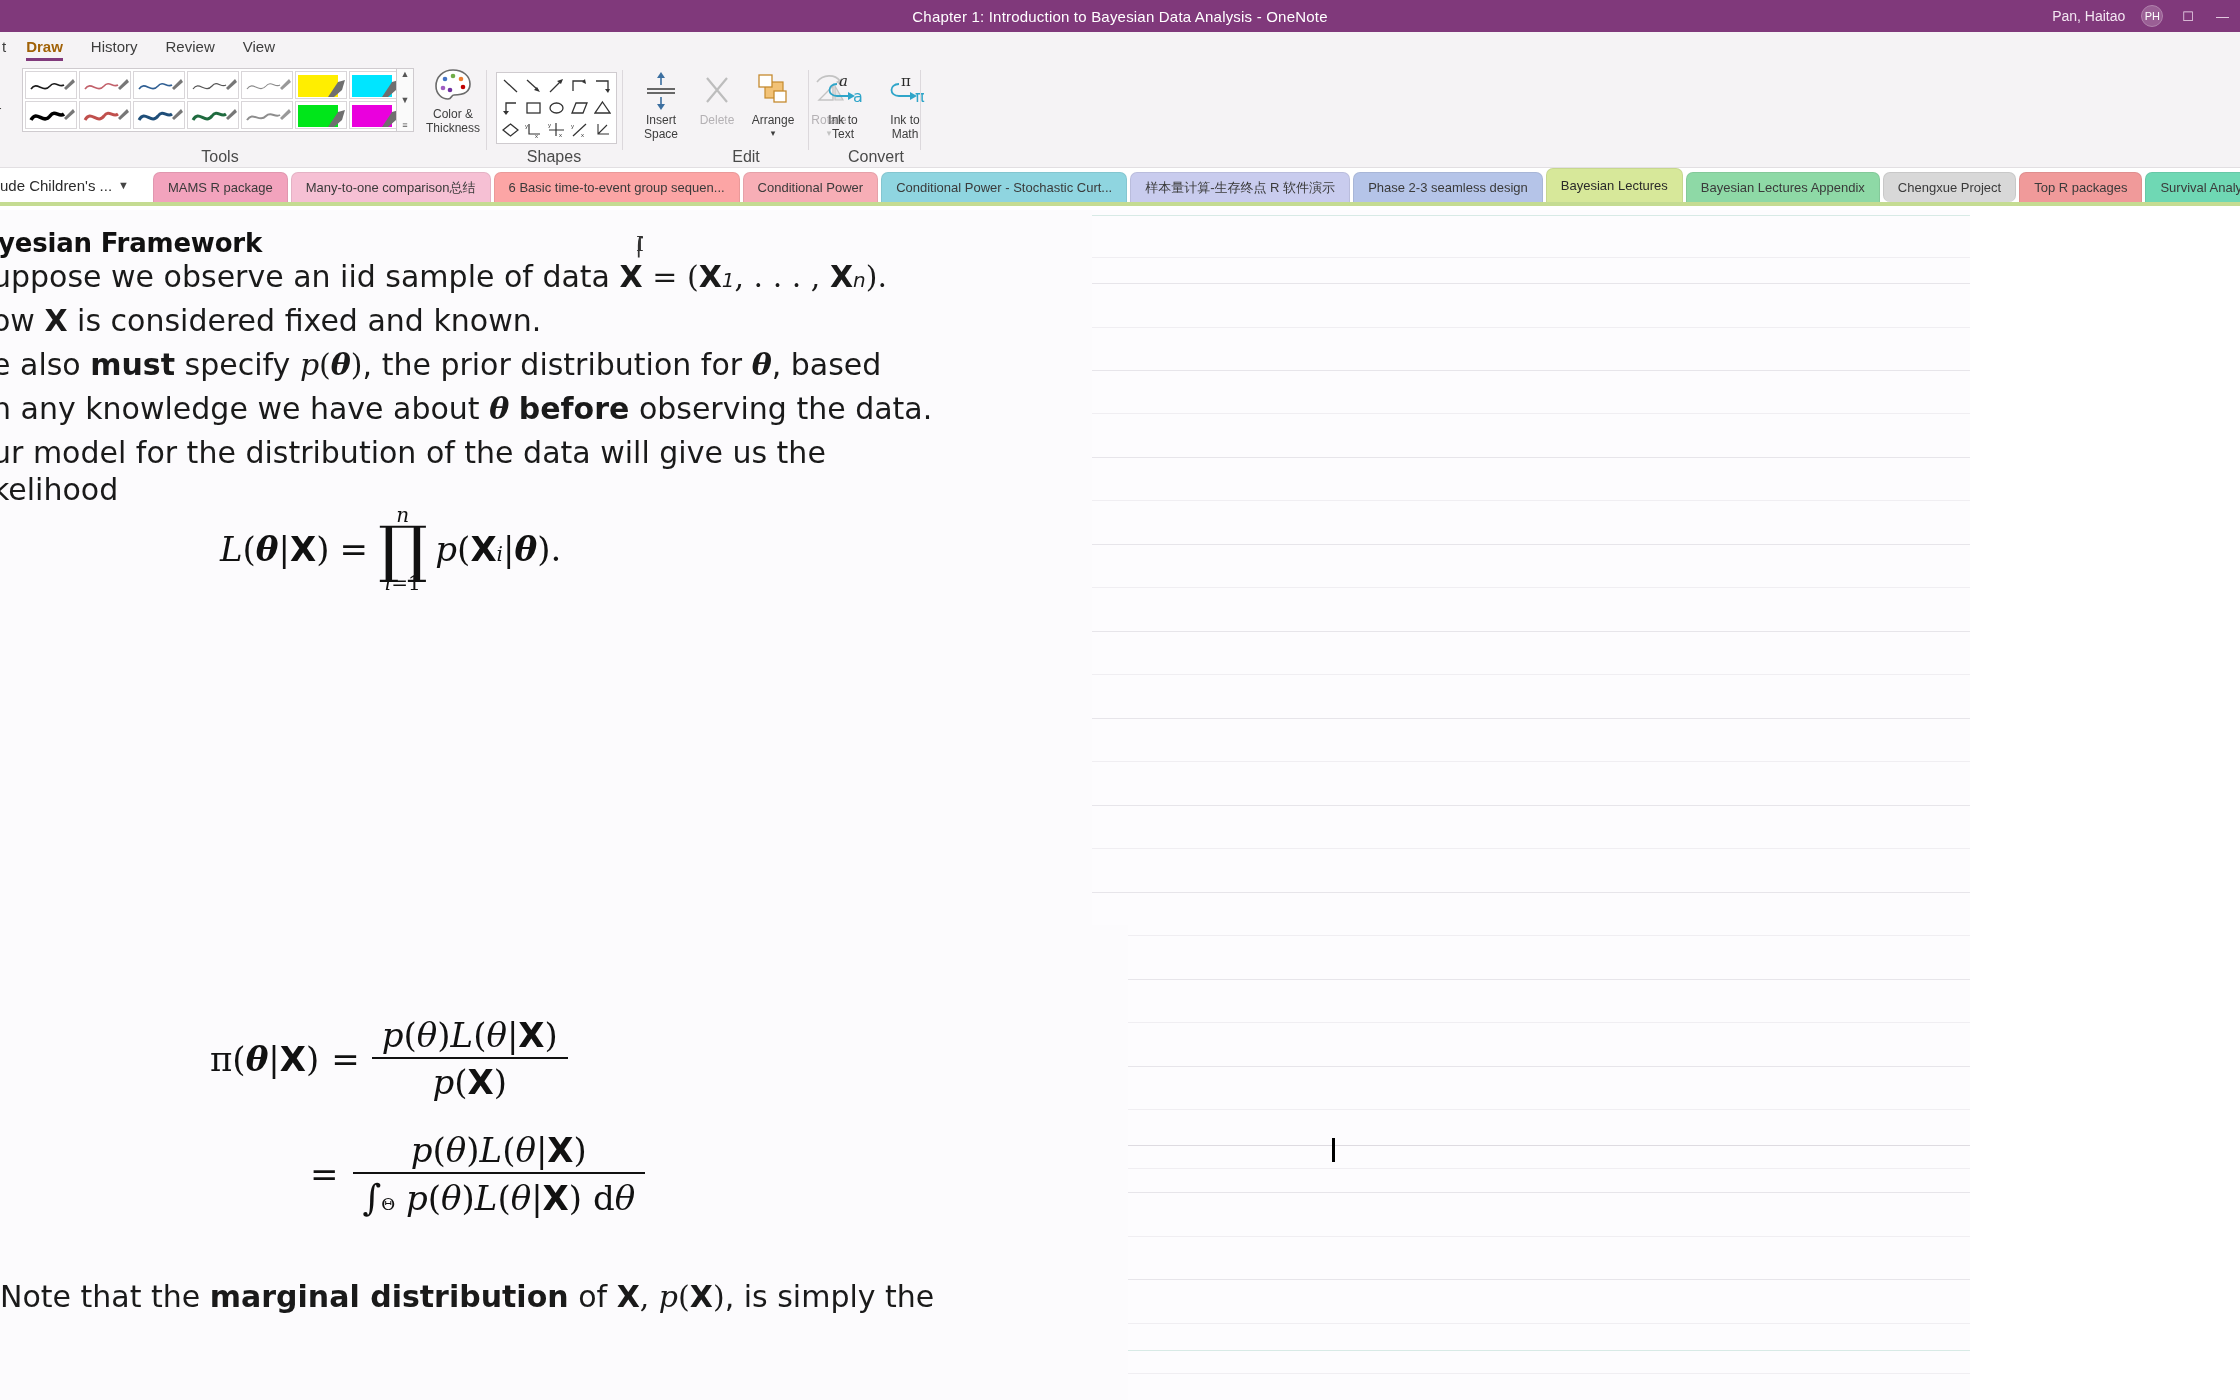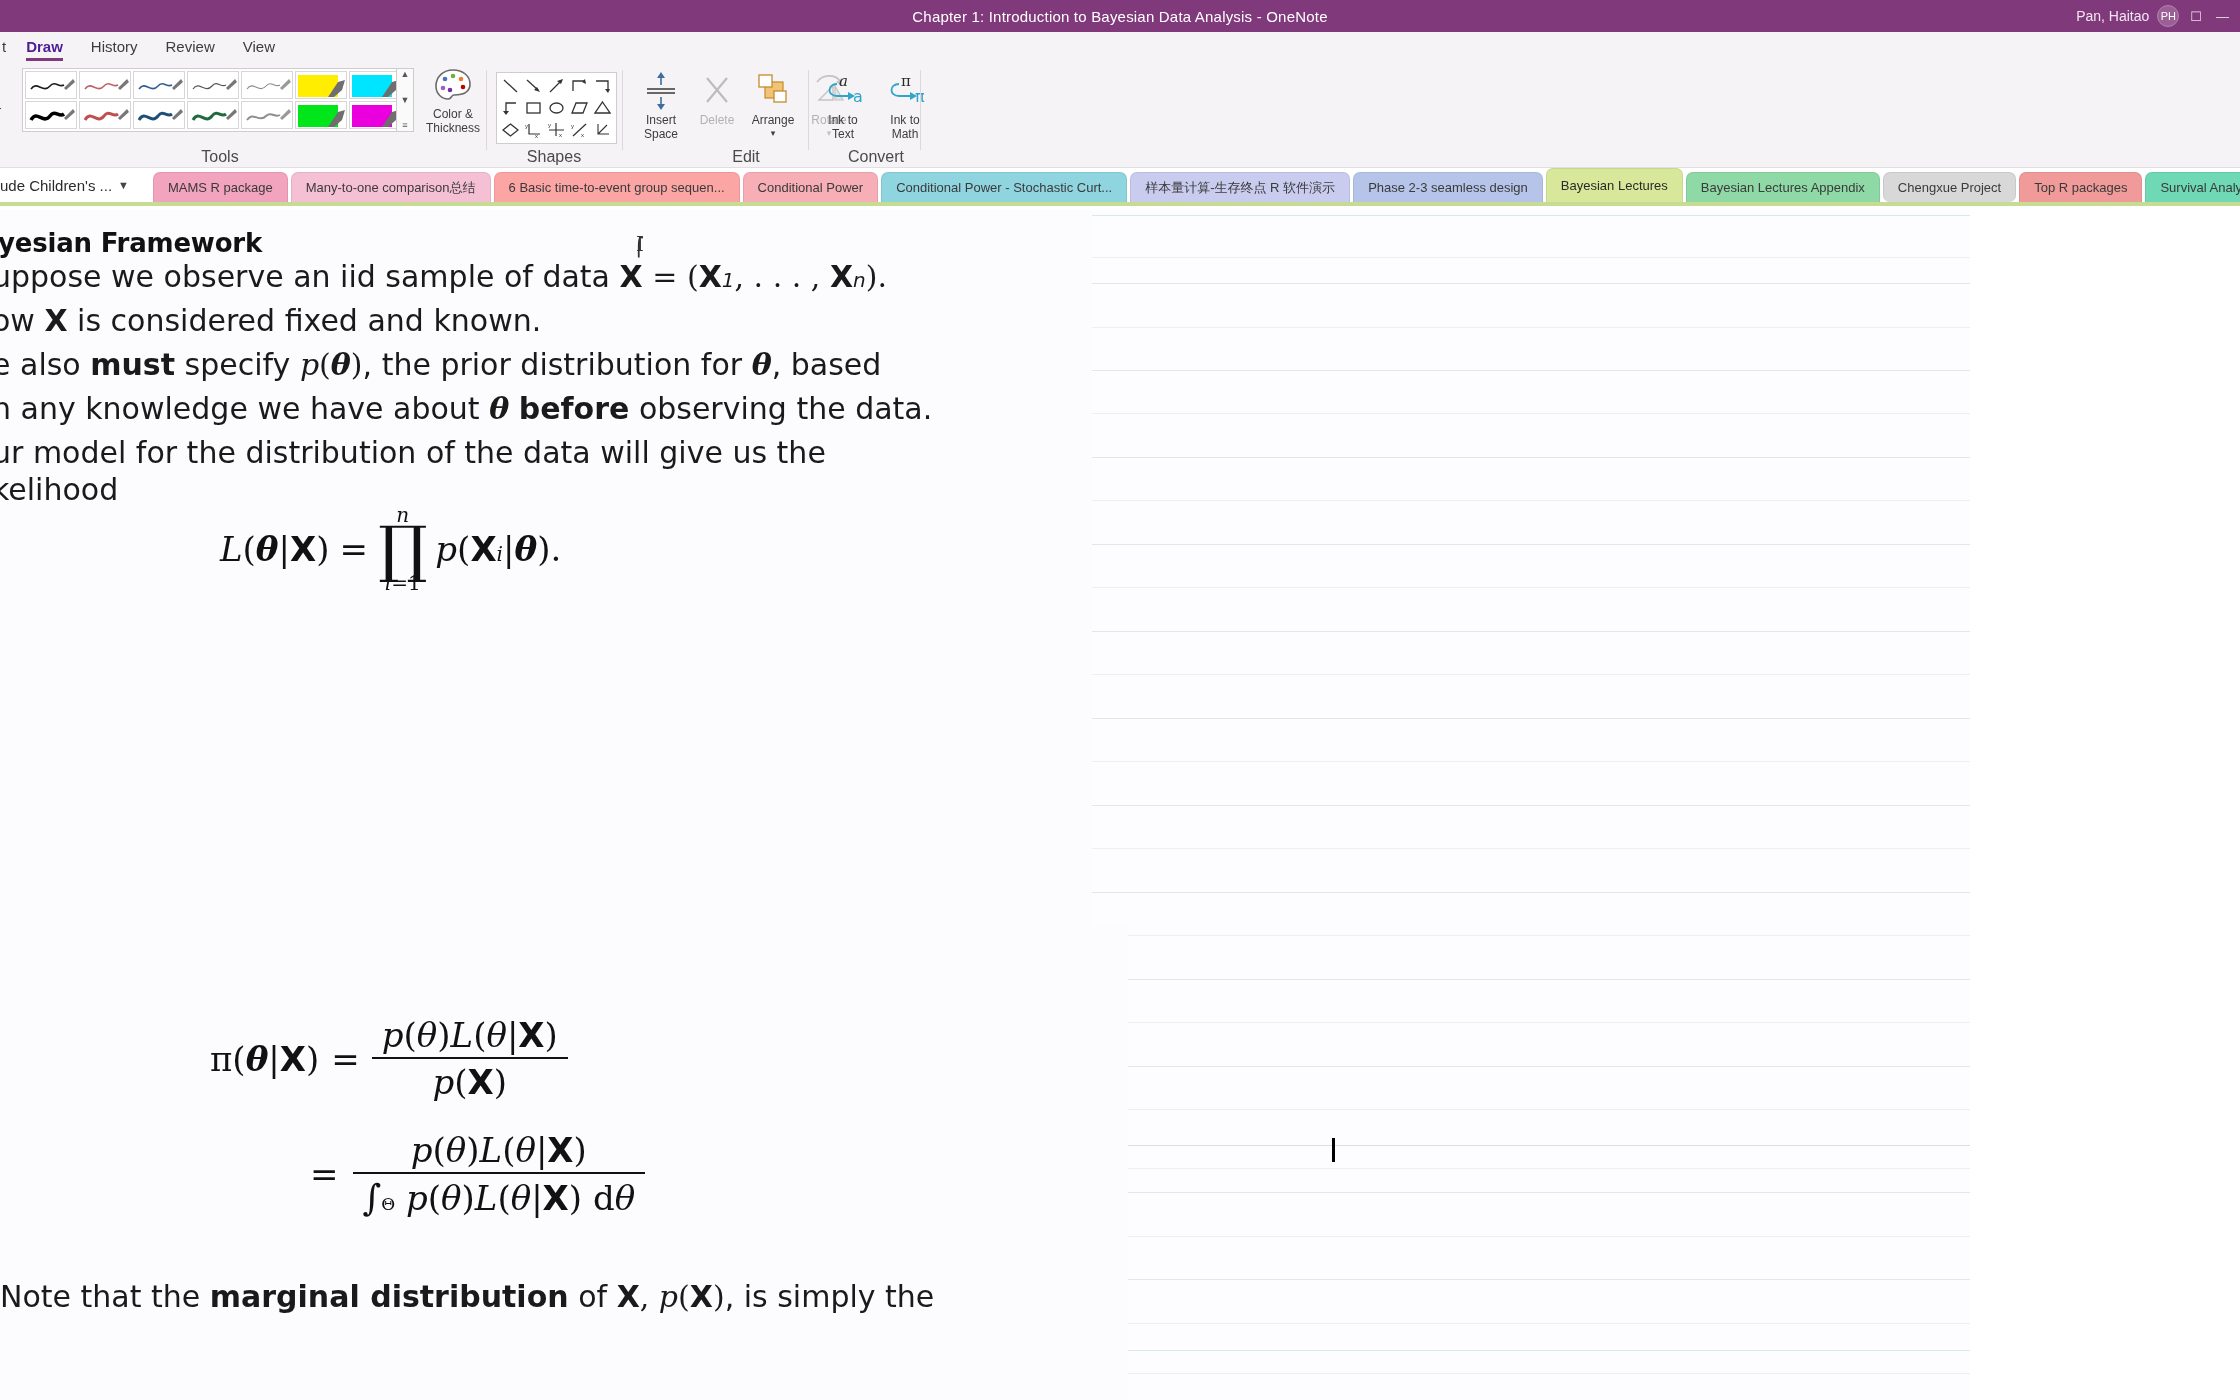--- a/index.html
+++ b/index.html
@@ -17,21 +17,21 @@
     background: #80397b;
     display: flex; align-items: center;
     color: #ffffff;
   }
   .titlebar-title {
     position: absolute; left: 0; right: 0; text-align: center;
     font-size: 15px; color: #ffffff; letter-spacing: .2px;
   }
   .titlebar-right {
     position: absolute; right: 8px; top: 0; height: 32px;
-    display: flex; align-items: center; gap: 8px;
+    display: flex; align-items: center; gap: 16px;
   }
   .user-name { font-size: 14px; color: #f3e6f2; }
   .avatar {
     width: 22px; height: 22px; border-radius: 50%;
     background: #9a5f95; color: #fff; font-size: 11px;
     display: flex; align-items: center; justify-content: center;
     border: 1px solid #b183ad;
   }
   .win-ico { font-size: 13px; color: #edd9eb; padding: 0 3px; }
 
@@ -41,21 +41,21 @@
     background: #f5f3f5; border-bottom: 1px solid #e2dfe2;
   }
   .tabs-row {
     position: absolute; top: 0; left: 0; height: 30px;
     display: flex; align-items: center; gap: 0;
     font-size: 15px; color: #3d3d3d;
   }
   .rtab {
     padding: 4px 14px 6px 14px; cursor: default; white-space: nowrap;
   }
-  .rtab.active { color: #4c1d95; font-weight: bold; position: relative; }
+  .rtab.active { color: #a16207; font-weight: bold; position: relative; }
   .rtab.active::after {
     content: ""; position: absolute; left: 14px; right: 14px; bottom: 0;
     height: 3px; background: #80397b;
   }
 
   .groups { position: absolute; top: 30px; left: 0; height: 106px; }
 
   .grp { position: absolute; top: 0; height: 106px; }
   .grp-label {
     position: absolute; bottom: 2px; width: 100%; text-align: center;

